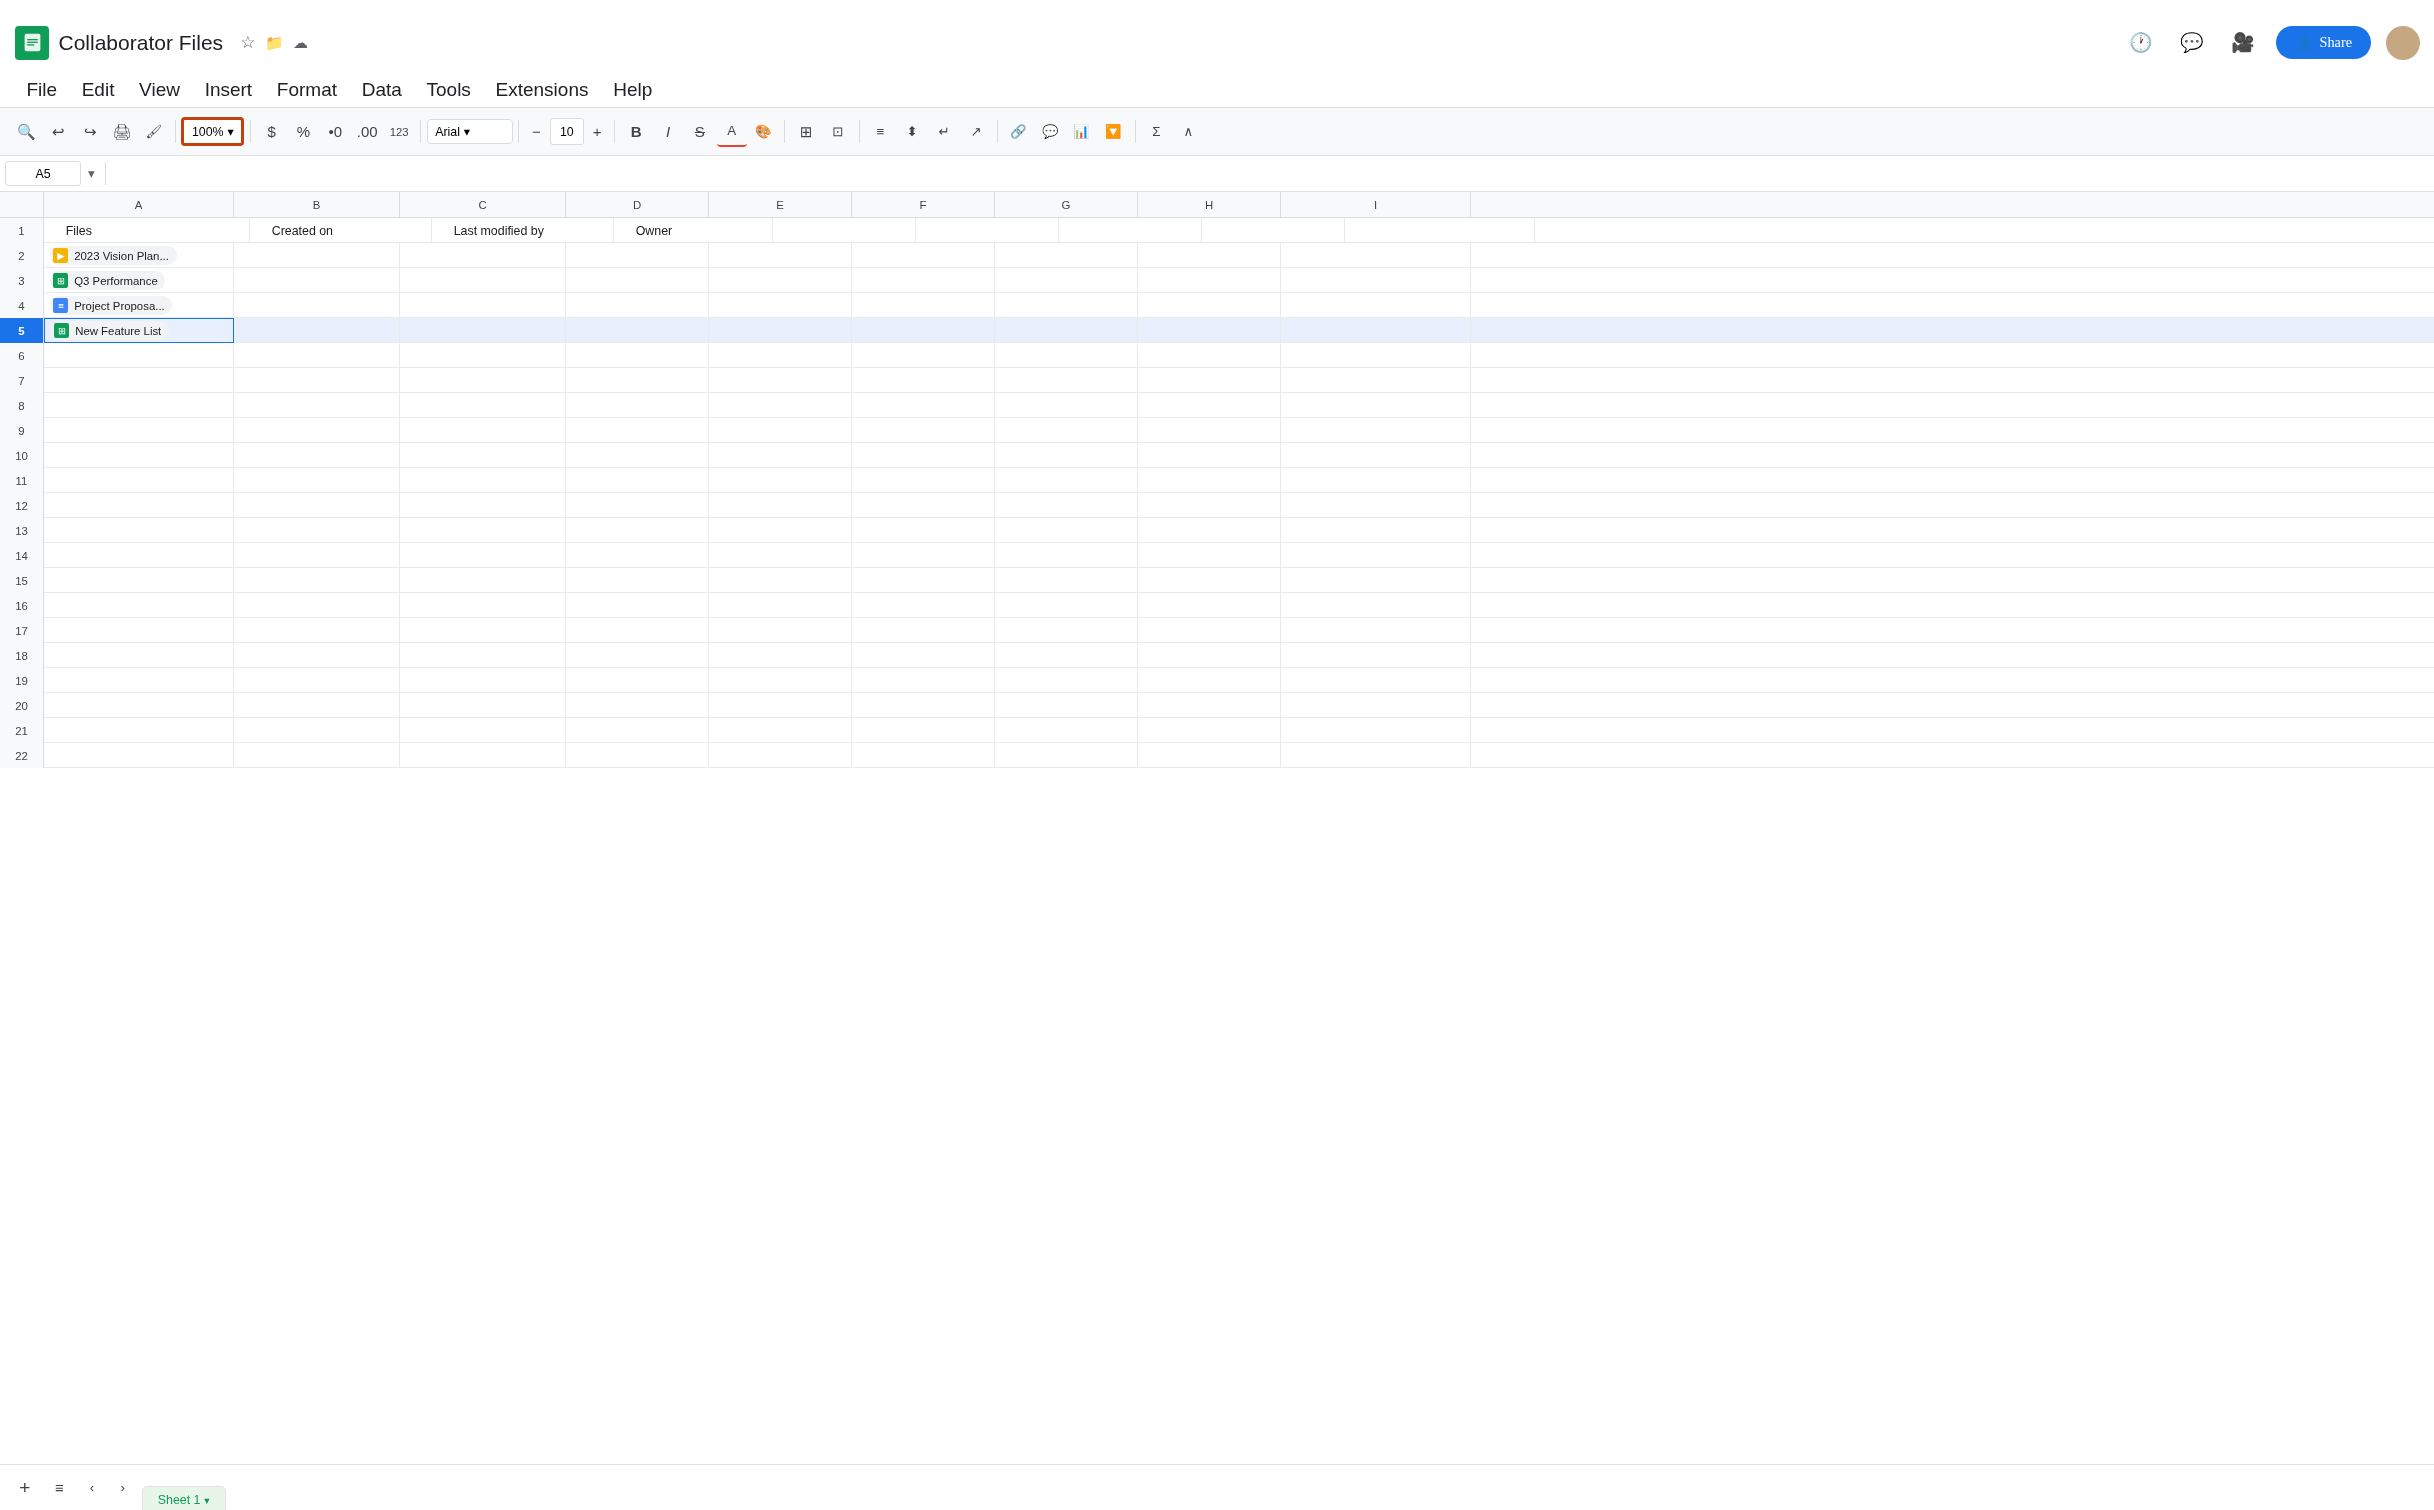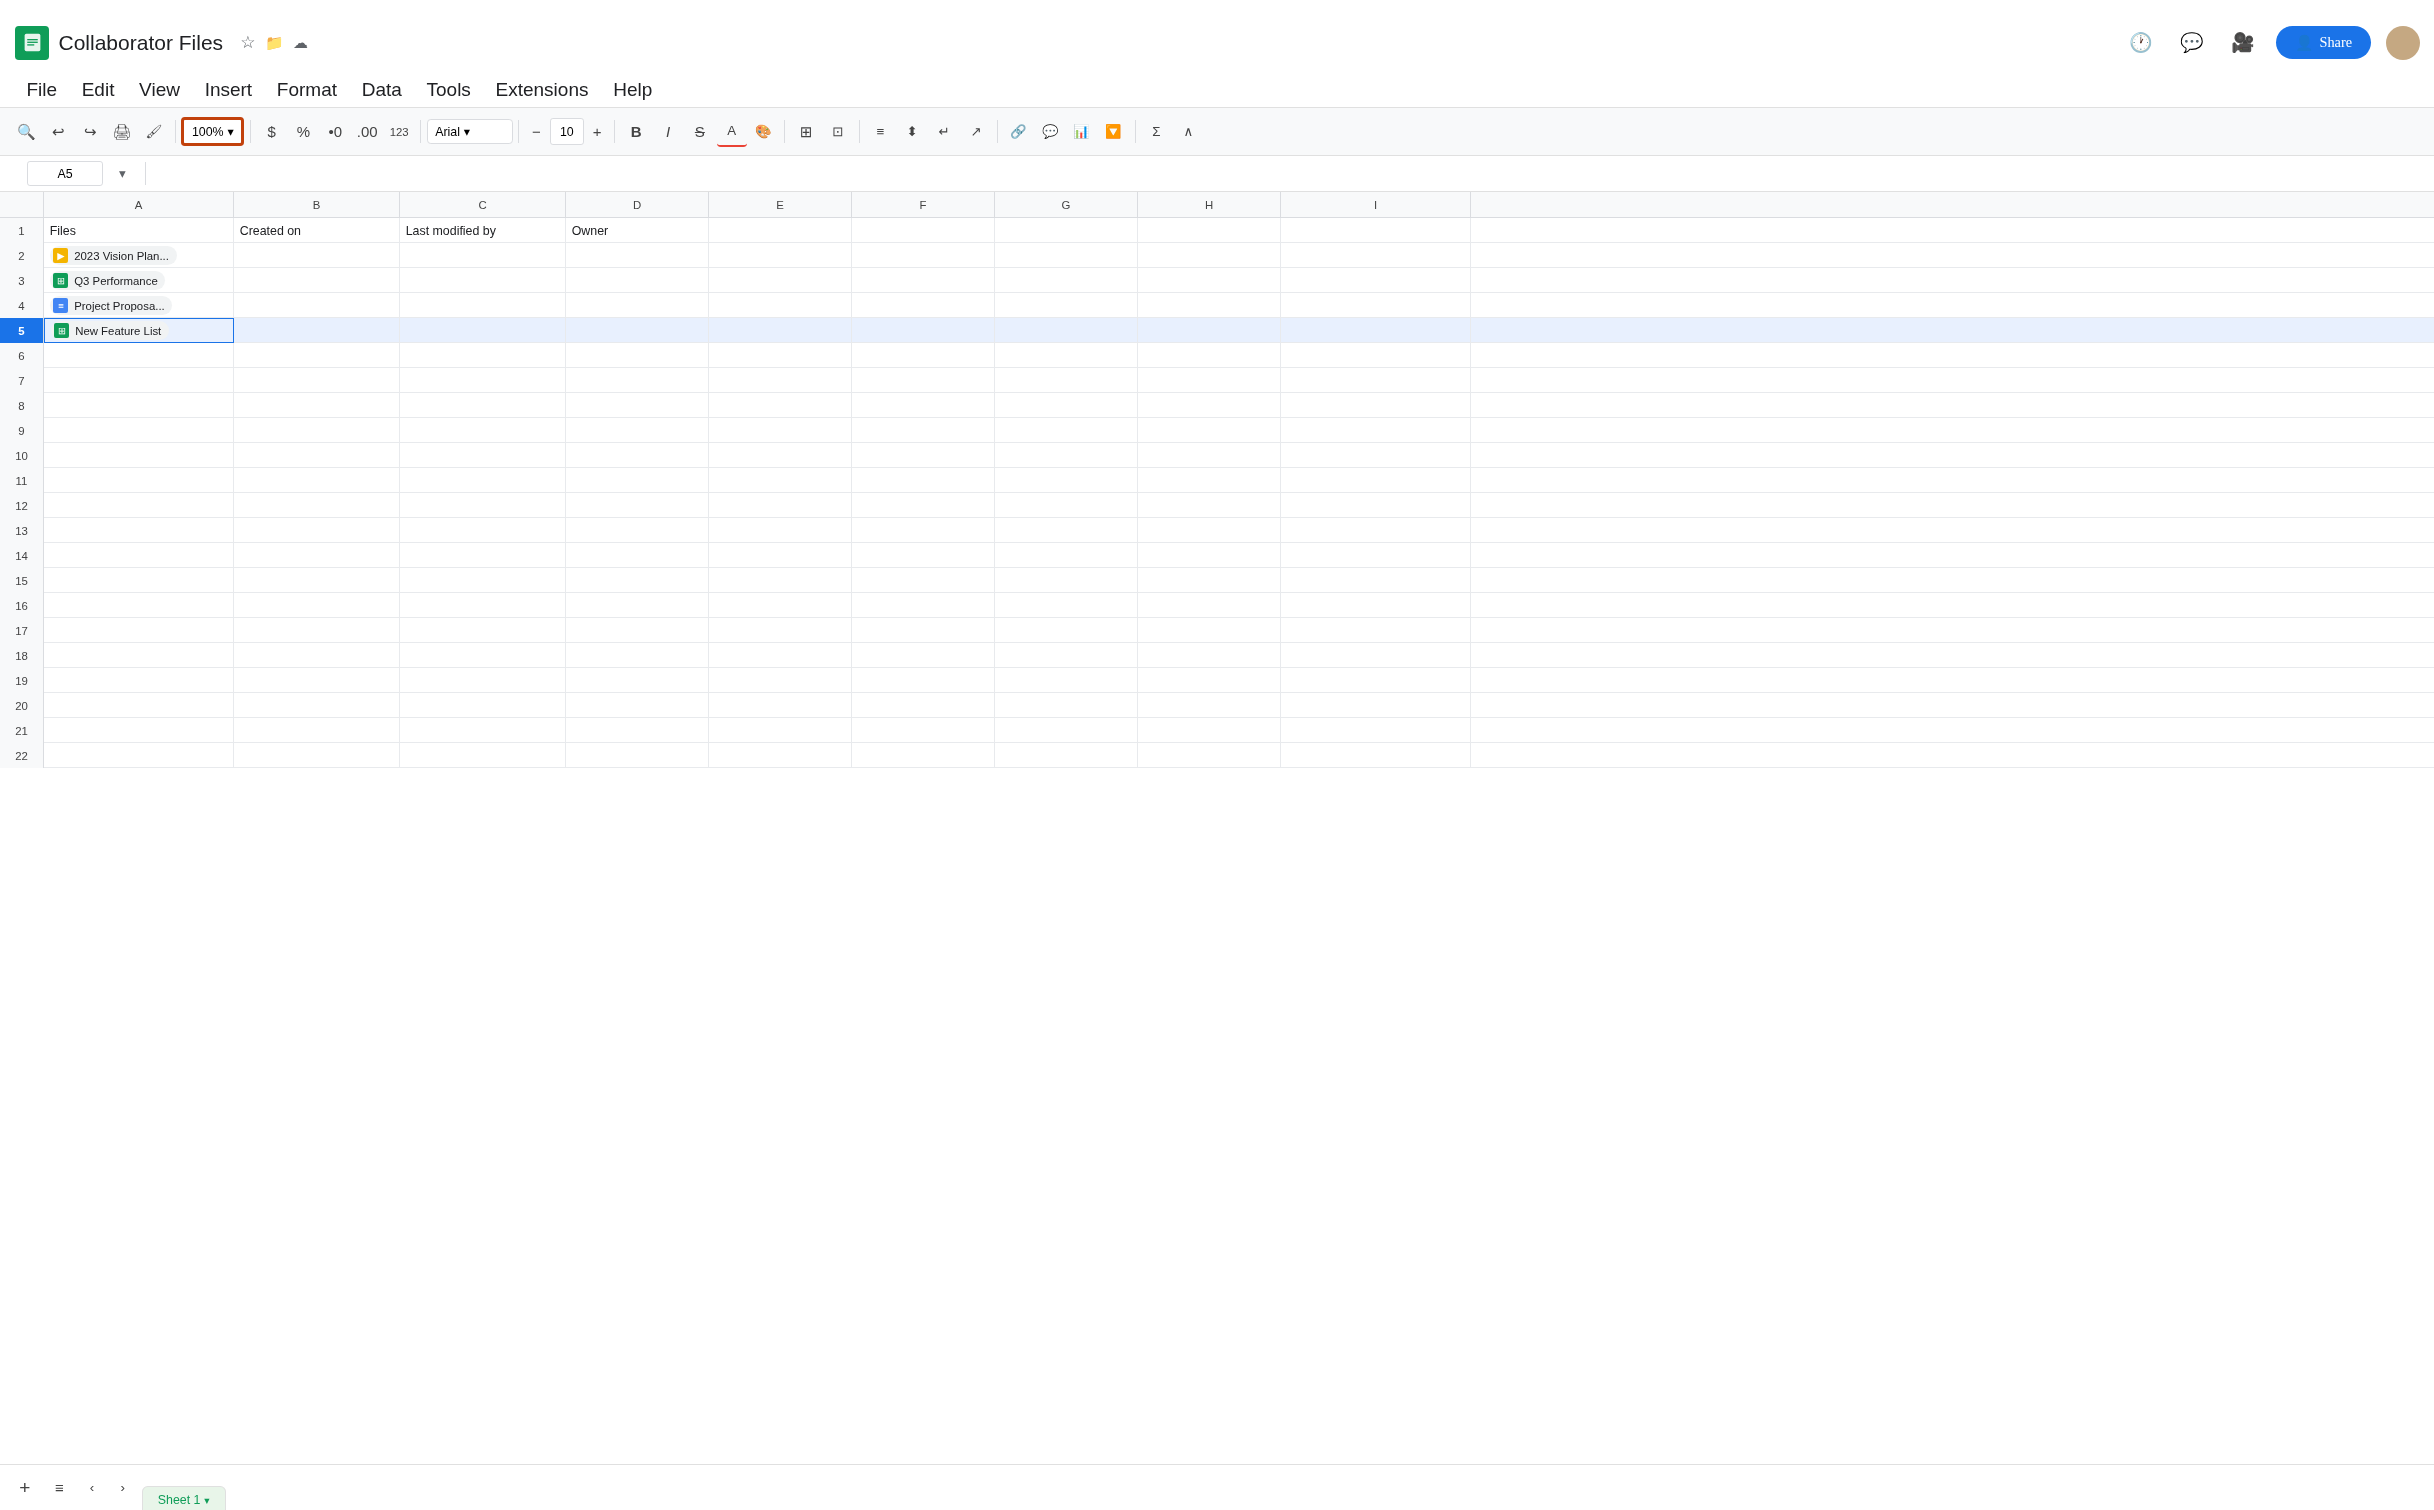--- a/index.html
+++ b/index.html
@@ -134,22 +134,22 @@
       text-align: center;
       font-size: 12.4px;
       background: #fff;
     }
 
     
     #formula-bar {
       display: flex;
       align-items: center;
       height: 36px;
-      padding: 0 27px;
-      gap: 16px;
+      padding: 0 5px;
+      gap: 7px;
       background: #fff;
       border-bottom: 1px solid #e0e0e0;
     }
     #cell-ref-box {
       width: 76px;
       border: 1px solid #dadce0;
       border-radius: 2.9px;
       height: 25px;
       text-align: center;
       font-size: 12.4px;
@@ -227,20 +227,21 @@
       display: flex; align-items: center;
       font-size: 12.4px;
       overflow: hidden;
       white-space: nowrap;
       flex-shrink: 0;
       cursor: cell;
     }
     .grid-cell.header-cell {
       font-weight: 500;
       color: #202124;
+      margin-left: 16px;
     }
     .file-chip {
       display: flex; align-items: center; gap: 5.7px;
       background: #f1f3f4;
       border-radius: 11.4px;
       padding: 1.9px 7.6px 1.9px 3.8px;
       font-size: 11.4px;
       color: #202124;
     }
     .file-icon {

